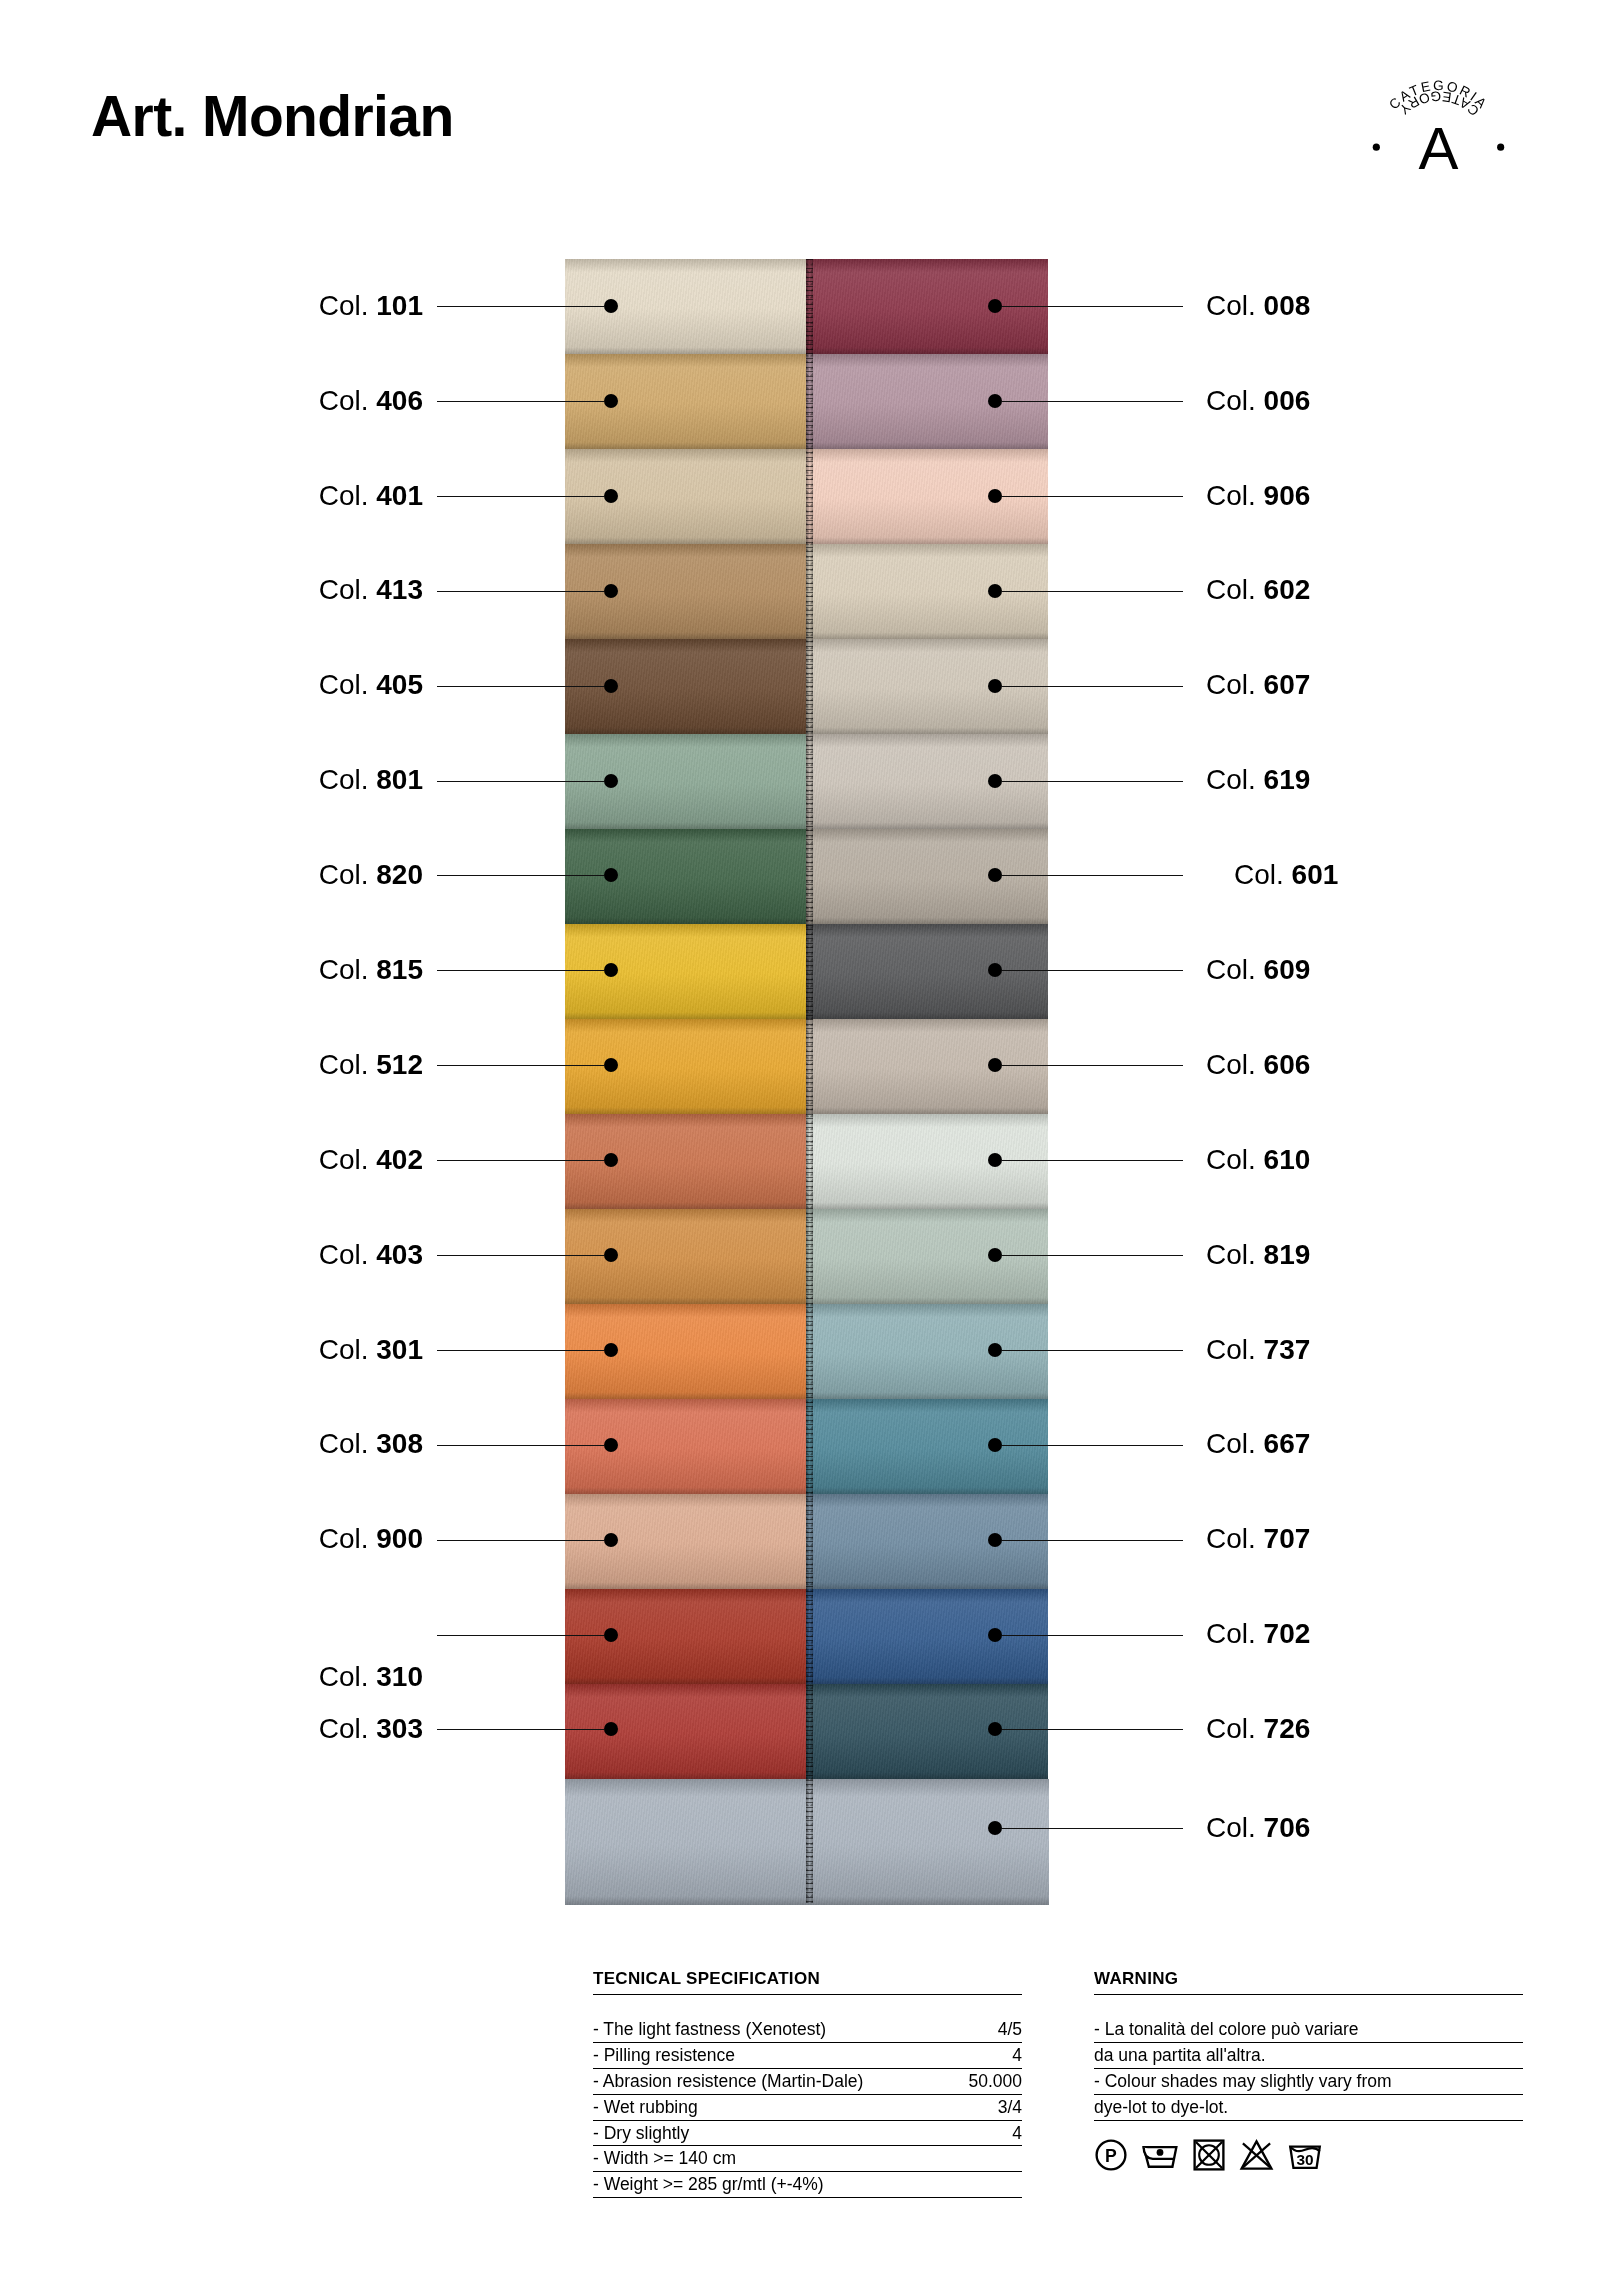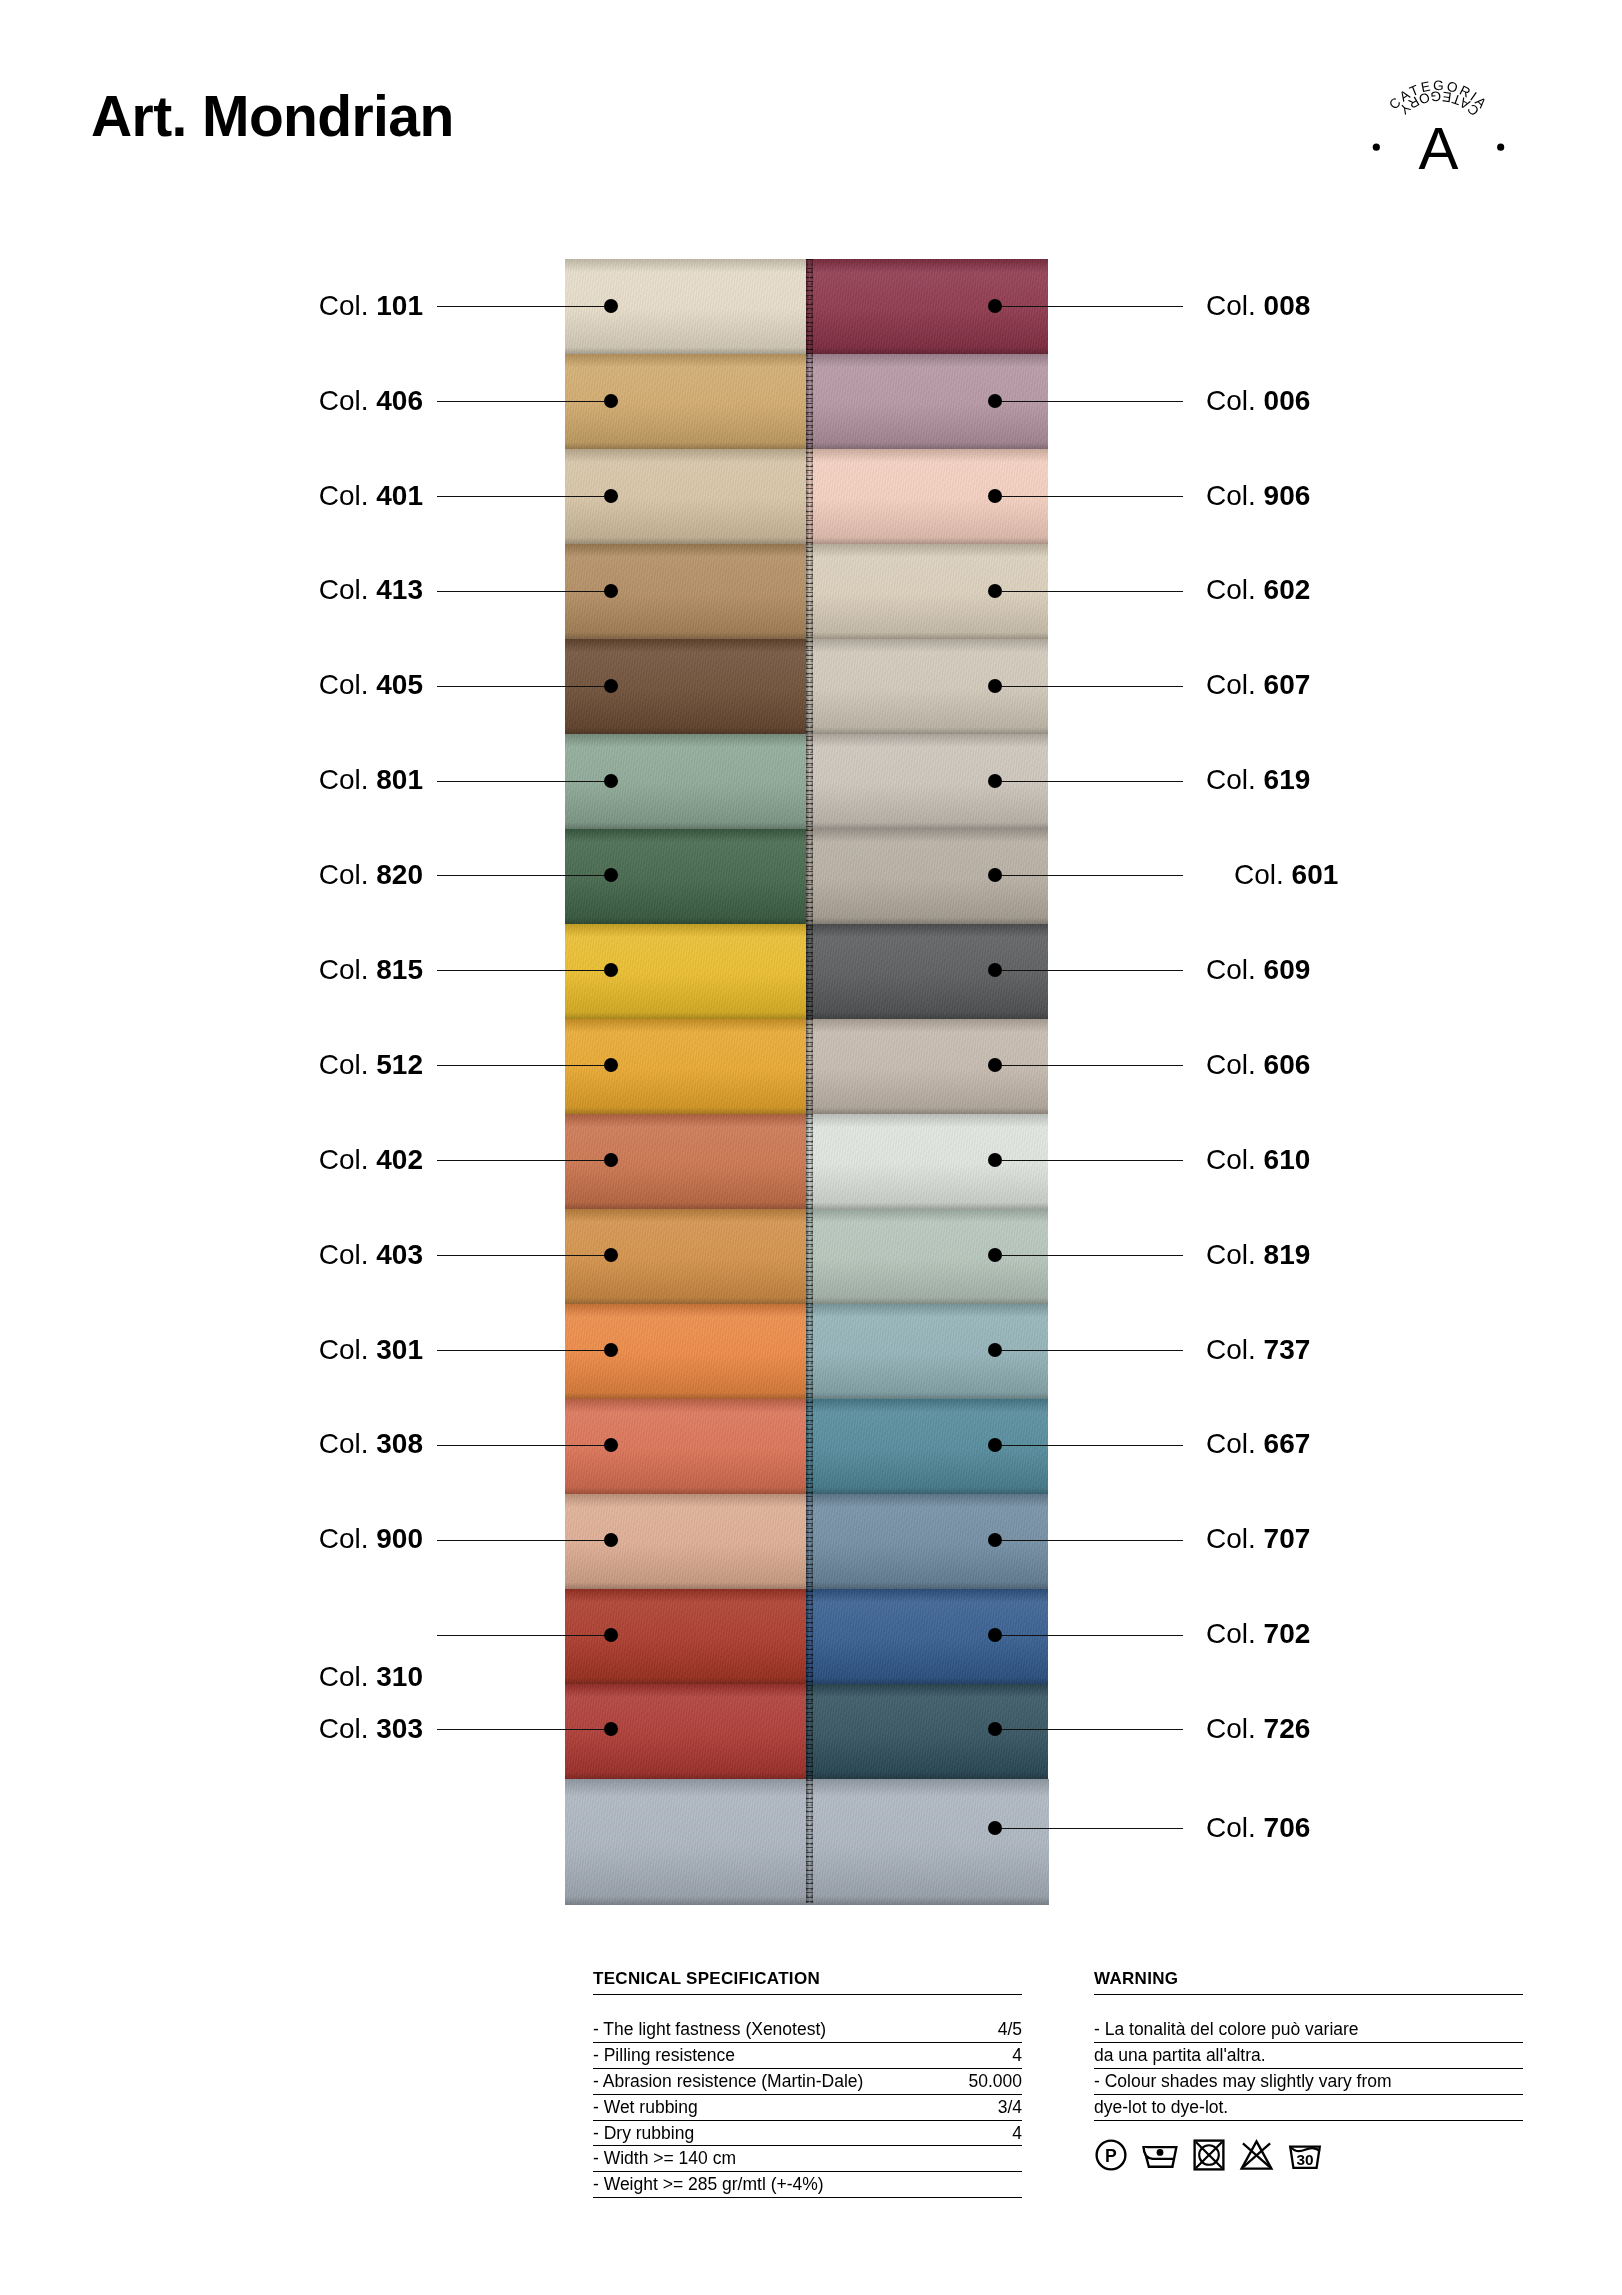--- a/index.html
+++ b/index.html
@@ -387,21 +387,21 @@
           </div>
           <div class="frow">
             <span class="k">- Abrasion resistence (Martin-Dale)</span>
             <span class="v">50.000</span>
           </div>
           <div class="frow">
             <span class="k">- Wet rubbing</span>
             <span class="v">3/4</span>
           </div>
           <div class="frow">
-            <span class="k">- Dry rubbing</span>
+            <span class="k">- Dry slightly</span>
             <span class="v">4</span>
           </div>
           <div class="frow">
             <span class="k">- Width &gt;= 140 cm</span>
             <span class="v"></span>
           </div>
           <div class="frow">
             <span class="k">- Weight &gt;= 285 gr/mtl (+-4%)</span>
             <span class="v"></span>
           </div>

